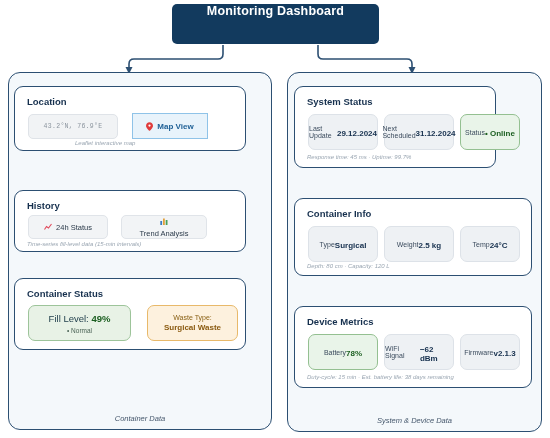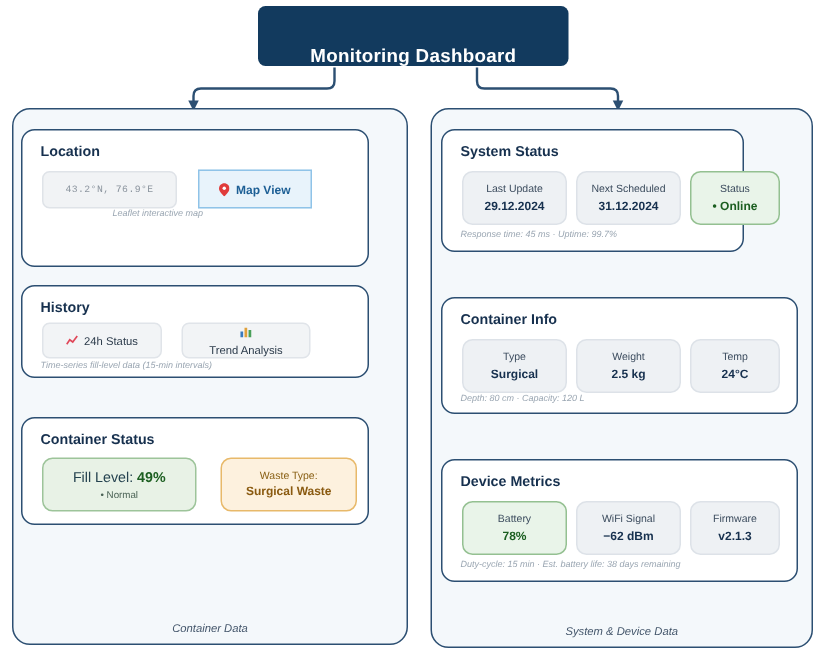--- a/index.html
+++ b/index.html
@@ -10,21 +10,21 @@
     position:relative;
     overflow:hidden;
     color:#1b2d45;
   }
   .stage{position:relative;width:550px;height:438px;}
 
   
   .title-box{
     position:absolute;left:172px;top:4px;width:207px;height:40px;
     background:#123a5e;border-radius:5px;
-    display:flex;align-items:flex-end;justify-content:center;
+    display:flex;align-items:flex-start;justify-content:center;
   }
   .title-box span{
     color:#ffffff;font-size:12.5px;font-weight:bold;letter-spacing:.2px;
   }
 
   
   .connectors{position:absolute;left:0;top:0;width:550px;height:438px;pointer-events:none;}
 
   
   .panel{
@@ -54,21 +54,21 @@
     position:absolute;left:12px;top:9px;
     font-size:9.5px;font-weight:bold;color:#16304e;
   }
   .card-note{
     position:absolute;left:12px;
     font-size:6px;font-style:italic;color:#9aa6b2;
     white-space:nowrap;
   }
 
   
-  #card-location{left:14px;top:86px;width:232px;height:92px;}
+  #card-location{left:14px;top:86px;width:232px;height:65px;}
   .coord-box{
     position:absolute;left:13px;top:27px;width:88px;height:23px;
     background:#f1f3f5;border:1px solid #dfe3e8;border-radius:5px;
     display:flex;align-items:center;justify-content:center;
     font-family:"Liberation Mono", monospace;font-size:6.5px;color:#8c959f;
     letter-spacing:.3px;
   }
   .btn-map{
     position:absolute;left:117px;top:26px;width:74px;height:24px;
     background:#e8f3fb;border:1.2px solid #8fc3e8;border-radius:0;
@@ -110,21 +110,21 @@
   #tile-waste .t2{font-size:8px;font-weight:bold;color:#8a5a10;margin-top:2px;}
 
   
   #card-sysstatus{left:294px;top:86px;width:202px;height:82px;}
   #card-cinfo{left:294px;top:198px;width:238px;height:78px;}
   #card-metrics{left:294px;top:306px;width:238px;height:82px;}
 
   .mtile{
     position:absolute;top:27px;height:36px;border-radius:7px;
     background:#eef1f4;border:1px solid #dde2e8;
-    display:flex;flex-direction:column;align-items:center;justify-content:center;
+    display:flex;align-items:center;justify-content:center;
     box-sizing:border-box;
   }
   .mtile .lab{font-size:7px;color:#3c4c5e;}
   .mtile .val{font-size:8px;font-weight:bold;color:#16304e;margin-top:3px;}
   .mtile.green{background:#e9f4e9;border:1.2px solid #94c091;}
   .mtile.green .val{color:#1b5e20;}
 
   .col1{left:13px;width:70px;}
   .col2{left:89px;width:70px;}
   .col3{left:165px;width:60px;}

